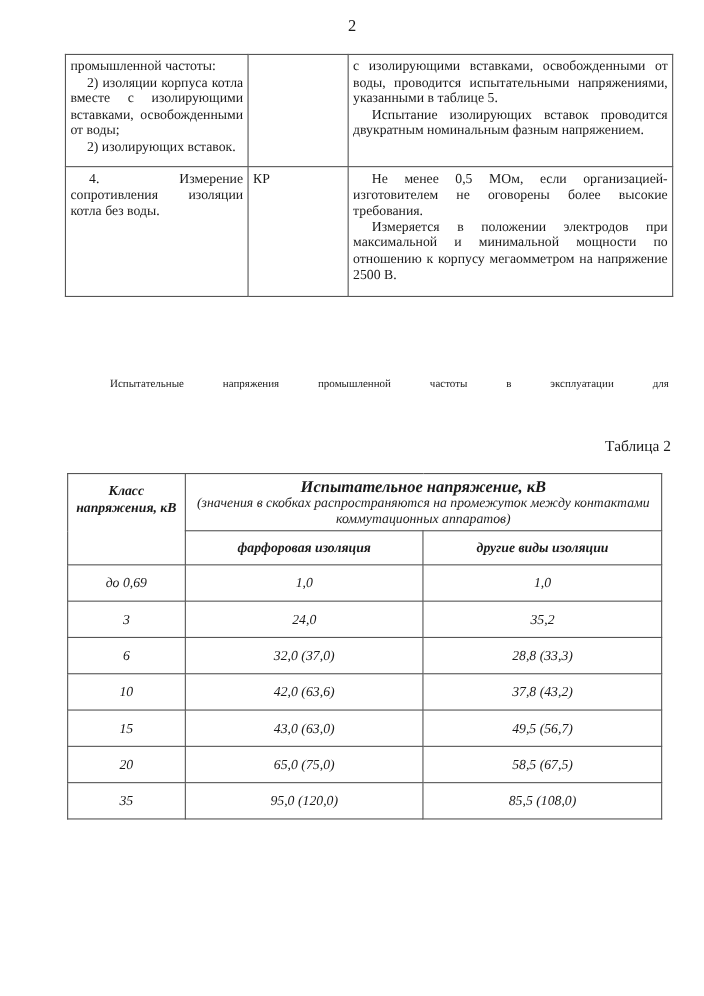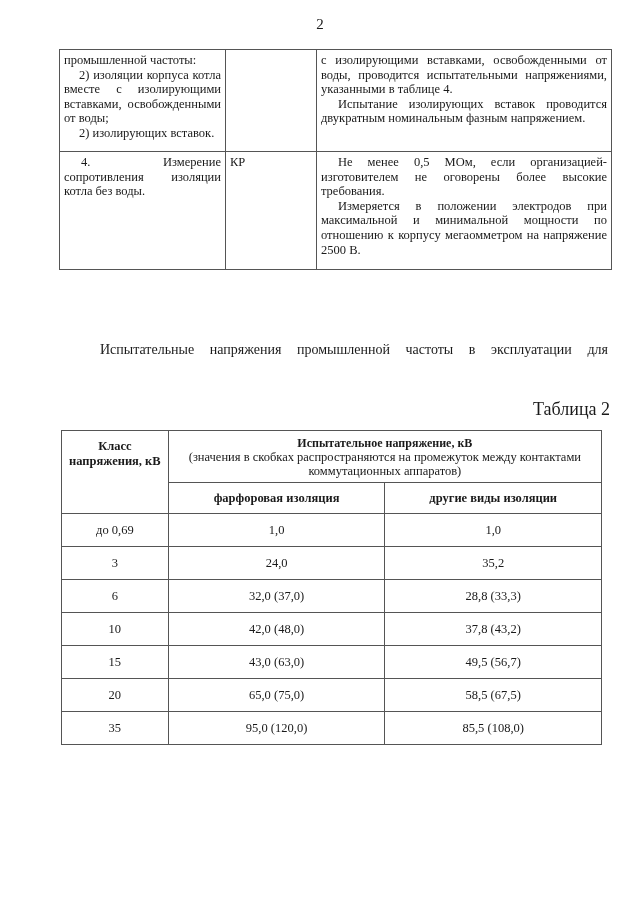--- a/index.html
+++ b/index.html
@@ -27,60 +27,61 @@
   .t1 .c2 { width: 82px; }
   .t1 .c3 { text-align: justify; }
   .ind { text-indent: 17px; display: block; }
   .ind-s { text-indent: 15px; display: block; }
   .t1 .row1 td { height: 94px; margin-left: 22px; }
   .t1 .row2 td { height: 110px; }
   .t1 .row3 td { height: 52px; }
 
   .para {
     position: absolute; left: 60px; width: 548px; top: 337px;
-    font-size: 14px; line-height: 26px; text-align: justify;
+    font-size: 10px; line-height: 26px; text-align: justify;
   }
   .para .first { text-indent: 40px; display:block; text-align: justify; text-align-last: justify; }
   .table-label {
     position: absolute; right: 30px; top: 399px;
-    font-size: 18px;
+    font-size: 14px;
   }
   
   .t2 {
     position: absolute; left: 61px; top: 430px; width: 541px;
     font-size: 12.5px;
+    font-style: italic;
   }
   .t2 td, .t2 th {
     border: 1px solid #555;
     text-align: center;
     vertical-align: middle;
     font-weight: normal;
   }
   .t2 .h-class { width: 104px; font-weight: bold; line-height: 15px; vertical-align: top; padding-top: 8px; }
   .t2 .h-main { line-height: 14px; padding: 5px 6px 4px 6px; }
-  .t2 .h-main b { font-weight: bold; font-size: 12px; margin-top: 25px; }
+  .t2 .h-main b { font-weight: bold; font-size: 15px; margin-top: 25px; }
   .t2 .h-sub { font-weight: bold; height: 28px; width: 215px; }
   .t2 td.cell { height: 30px; }
 </style>
 </head>
 <body>
 
 <div class="page-number">2</div>
 
 <table class="t1">
   <tbody>
       <tr class="row1">
     <td class="c1">
       <span style="display:block">промышленной частоты:</span>
       <span class="ind-s">2) изоляции корпуса котла вместе с изолирующими вставками, освобожденными от воды;</span>
       <span class="ind-s">2) изолирующих вставок.</span>
     </td>
     <td class="c2"></td>
     <td class="c3">
-      <span style="display:block">с изолирующими вставками, освобожденными от воды, проводится испытательными напряжениями, указанными в таблице 4.</span>
+      <span style="display:block">с изолирующими вставками, освобожденными от воды, проводится испытательными напряжениями, указанными в таблице 5.</span>
       <span class="ind">Испытание изолирующих вставок проводится двукратным номинальным фазным напряжением.</span>
     </td>
   </tr>
   <tr class="row2">
     <td class="c1">
       <span class="ind">4. Измерение сопротивления изоляции котла без воды.</span>
     </td>
     <td class="c2">КР</td>
     <td class="c3">
       <span class="ind">Не менее 0,5 МОм, если организацией-изготовителем не оговорены более высокие требования.</span>
@@ -119,21 +120,21 @@
     <td class="cell">24,0</td>
     <td class="cell">35,2</td>
   </tr>
   <tr>
     <td class="cell">6</td>
     <td class="cell">32,0 (37,0)</td>
     <td class="cell">28,8 (33,3)</td>
   </tr>
   <tr>
     <td class="cell">10</td>
-    <td class="cell">42,0 (48,0)</td>
+    <td class="cell">42,0 (63,6)</td>
     <td class="cell">37,8 (43,2)</td>
   </tr>
   <tr>
     <td class="cell">15</td>
     <td class="cell">43,0 (63,0)</td>
     <td class="cell">49,5 (56,7)</td>
   </tr>
   <tr>
     <td class="cell">20</td>
     <td class="cell">65,0 (75,0)</td>

